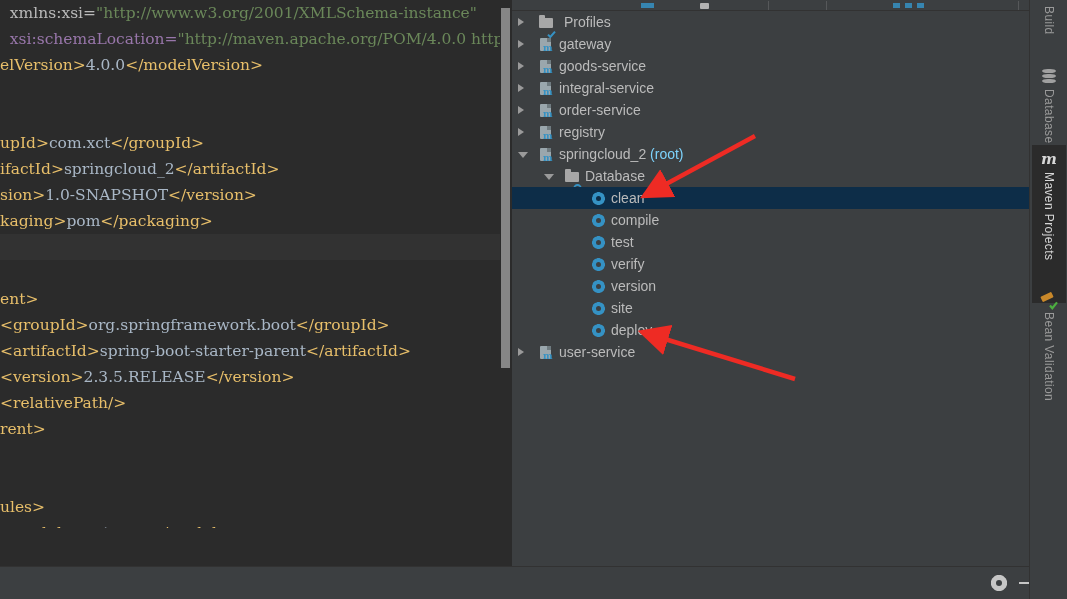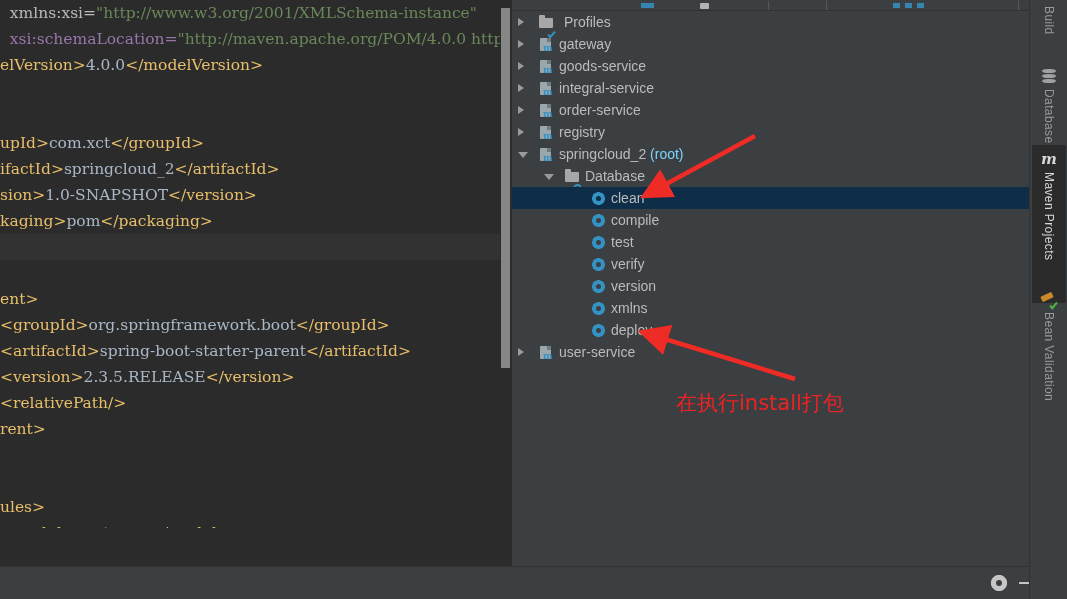--- a/index.html
+++ b/index.html
@@ -381,21 +381,21 @@
         <div class="trow">
           <span class="ticon" style="left: 79px;">
             <span class="ico-gear" style="display: block; width: 15px; height: 15px;">
               <span style="position: absolute; left: 1px; top: 5px; width: 13px; height: 5px; background: rgb(53, 146, 196); border-radius: 1.5px; transform: rotate(0deg);"></span>
               <span style="position: absolute; left: 1px; top: 5px; width: 13px; height: 5px; background: rgb(53, 146, 196); border-radius: 1.5px; transform: rotate(45deg);"></span>
               <span style="position: absolute; left: 1px; top: 5px; width: 13px; height: 5px; background: rgb(53, 146, 196); border-radius: 1.5px; transform: rotate(90deg);"></span>
               <span style="position: absolute; left: 1px; top: 5px; width: 13px; height: 5px; background: rgb(53, 146, 196); border-radius: 1.5px; transform: rotate(135deg);"></span>
               <span class="ghole"></span>
             </span>
           </span>
-          <span class="tlabel" style="left: 99px;">xmlns</span>
+          <span class="tlabel" style="left: 99px;">site</span>
         </div>
         <div class="trow">
           <span class="ticon" style="left: 79px;">
             <span class="ico-gear" style="display: block; width: 15px; height: 15px;">
               <span style="position: absolute; left: 1px; top: 5px; width: 13px; height: 5px; background: rgb(53, 146, 196); border-radius: 1.5px; transform: rotate(0deg);"></span>
               <span style="position: absolute; left: 1px; top: 5px; width: 13px; height: 5px; background: rgb(53, 146, 196); border-radius: 1.5px; transform: rotate(45deg);"></span>
               <span style="position: absolute; left: 1px; top: 5px; width: 13px; height: 5px; background: rgb(53, 146, 196); border-radius: 1.5px; transform: rotate(90deg);"></span>
               <span style="position: absolute; left: 1px; top: 5px; width: 13px; height: 5px; background: rgb(53, 146, 196); border-radius: 1.5px; transform: rotate(135deg);"></span>
               <span class="ghole"></span>
             </span>
@@ -418,21 +418,20 @@
 
     <svg class="arrow" style="left:0; top:0; width:517px; height:566px;">
       <defs>
         <marker id="ah1" markerWidth="7" markerHeight="7" refX="6" refY="3.5" orient="auto">
           <polygon points="0 0, 7 3.5, 0 7" fill="#ee2b24"></polygon>
         </marker>
       </defs>
       <line x1="243" y1="136" x2="132" y2="196" stroke="#ee2b24" stroke-width="4.5" marker-end="url(#ah1)"></line>
     </svg>
 
-    <div class="annot" style="left:164px; top:389px;">在执行install打包</div>
 
     <svg class="arrow" style="left:0; top:0; width:517px; height:566px;">
       <defs>
         <marker id="ah2" markerWidth="7" markerHeight="7" refX="6" refY="3.5" orient="auto">
           <polygon points="0 0, 7 3.5, 0 7" fill="#ee2b24"></polygon>
         </marker>
       </defs>
       <line x1="283" y1="379" x2="130" y2="332" stroke="#ee2b24" stroke-width="4.5" marker-end="url(#ah2)"></line>
     </svg>
 

